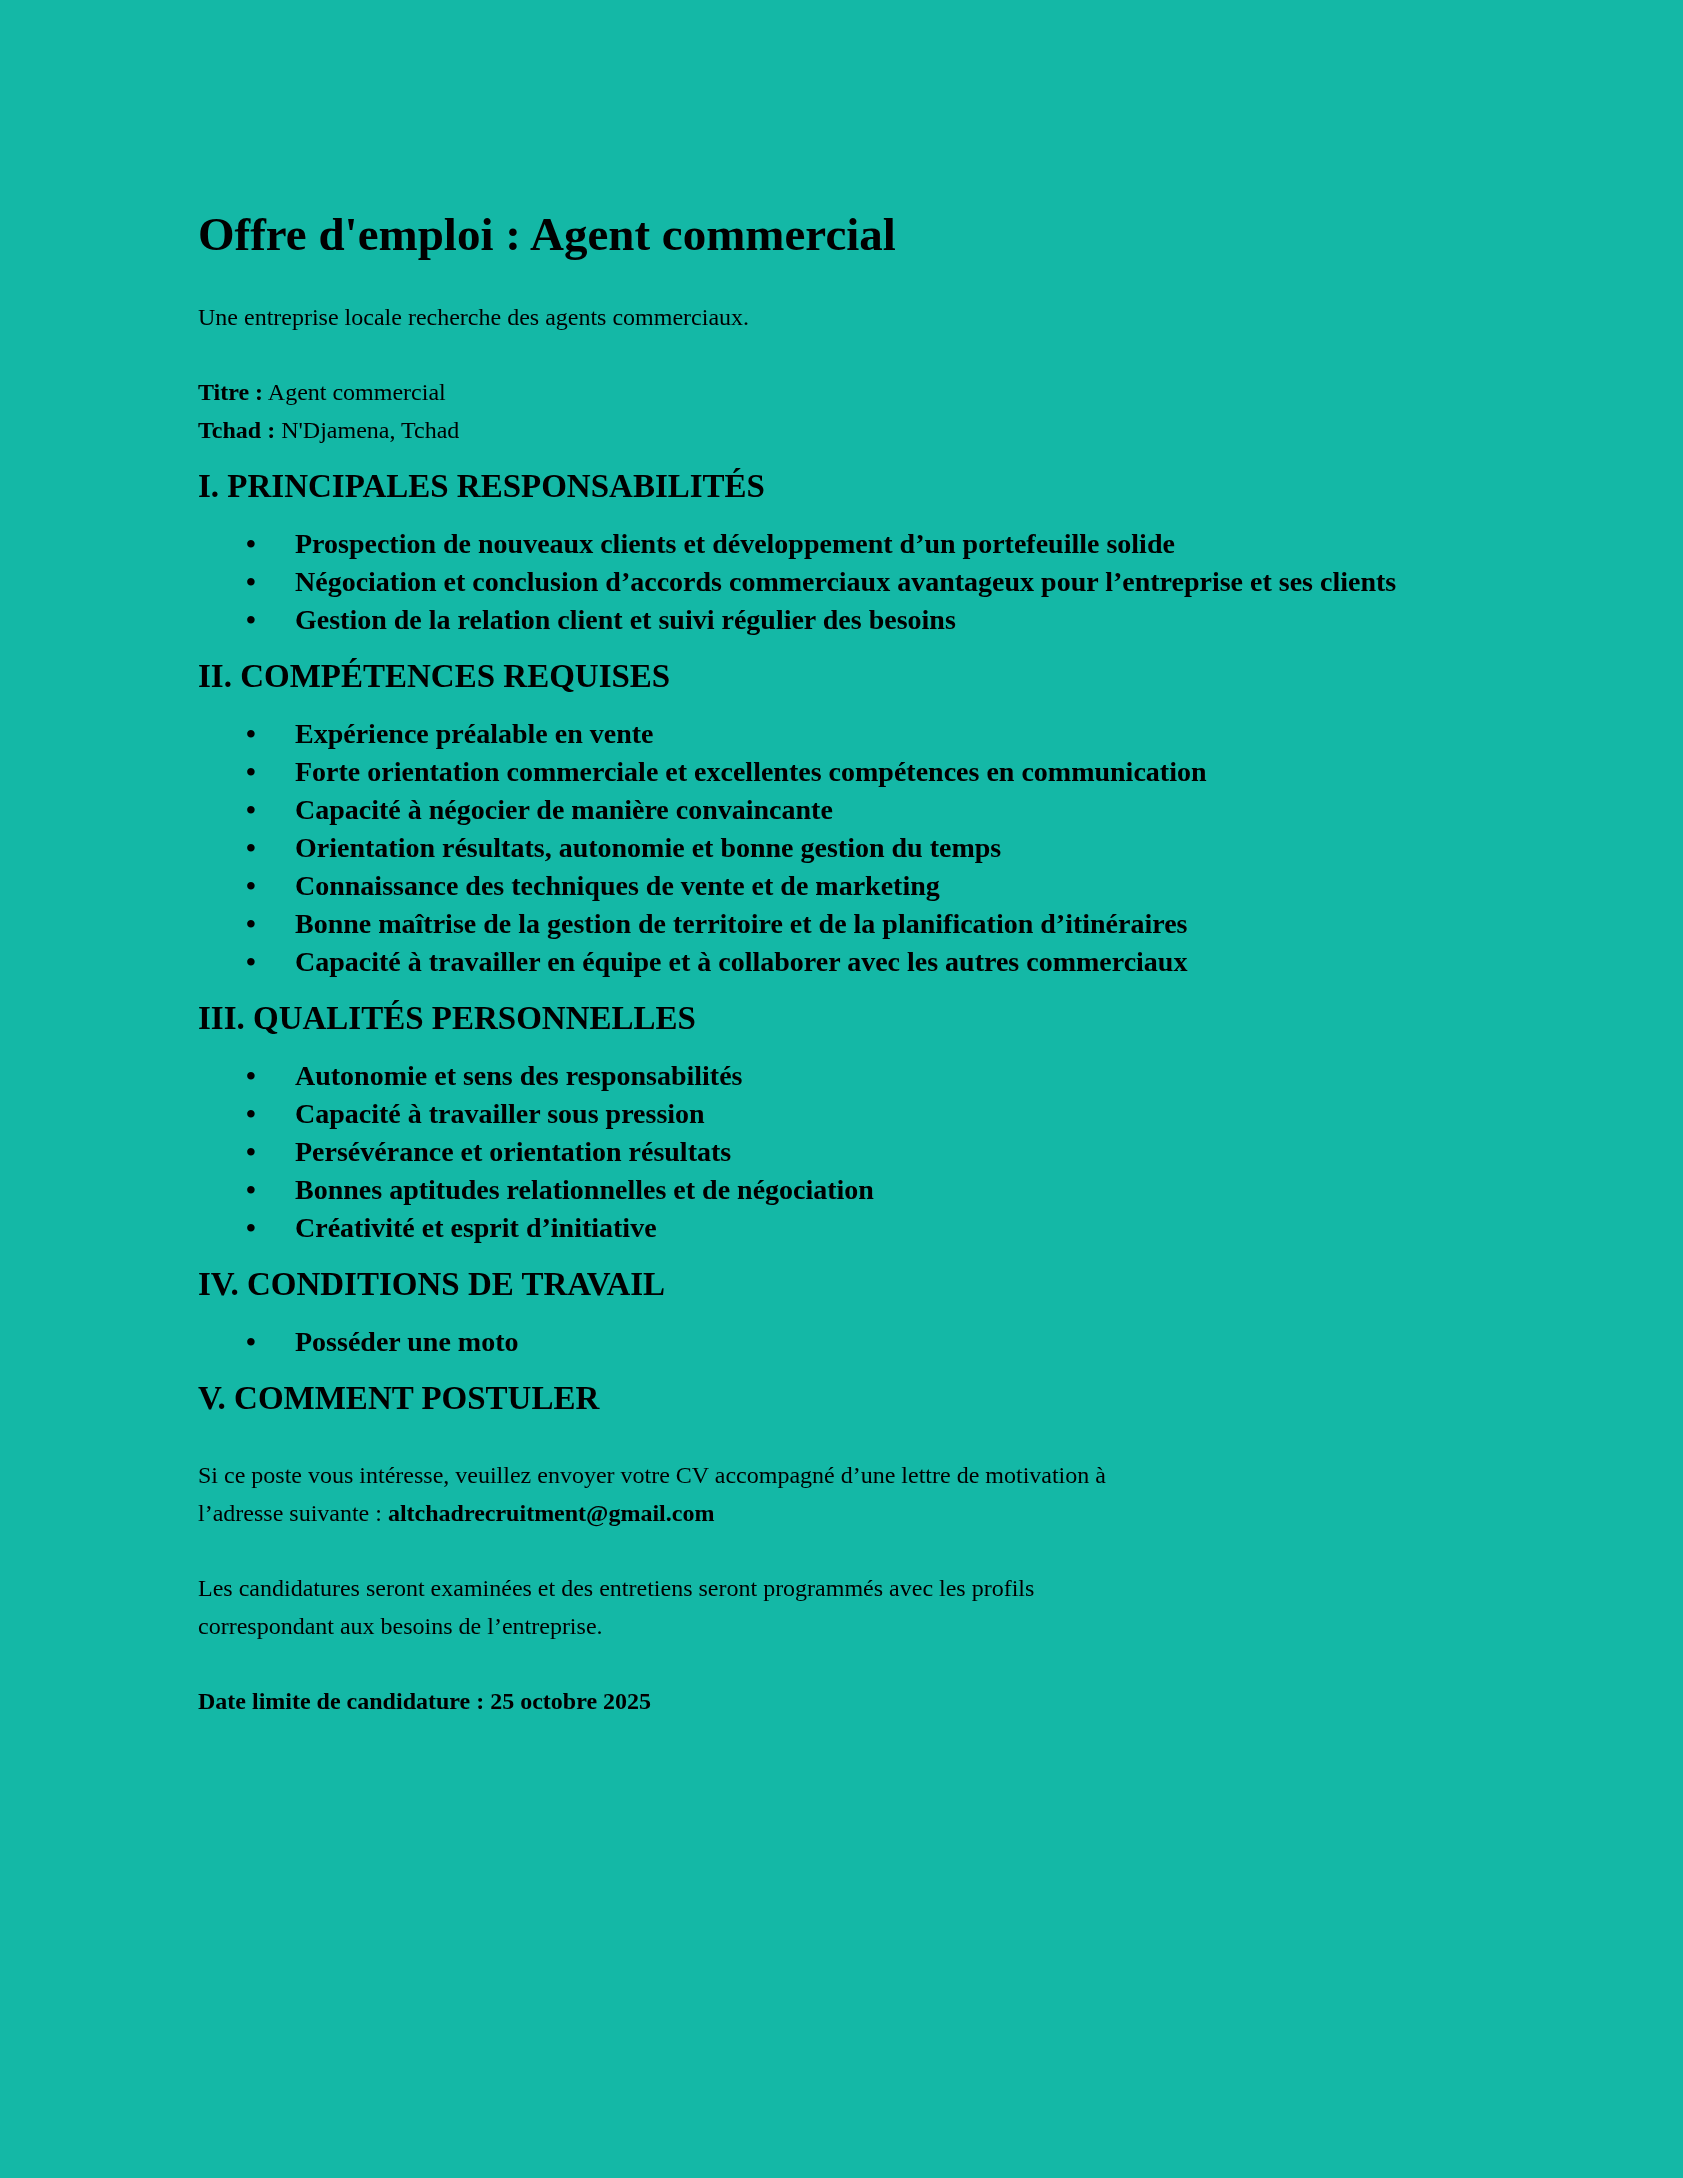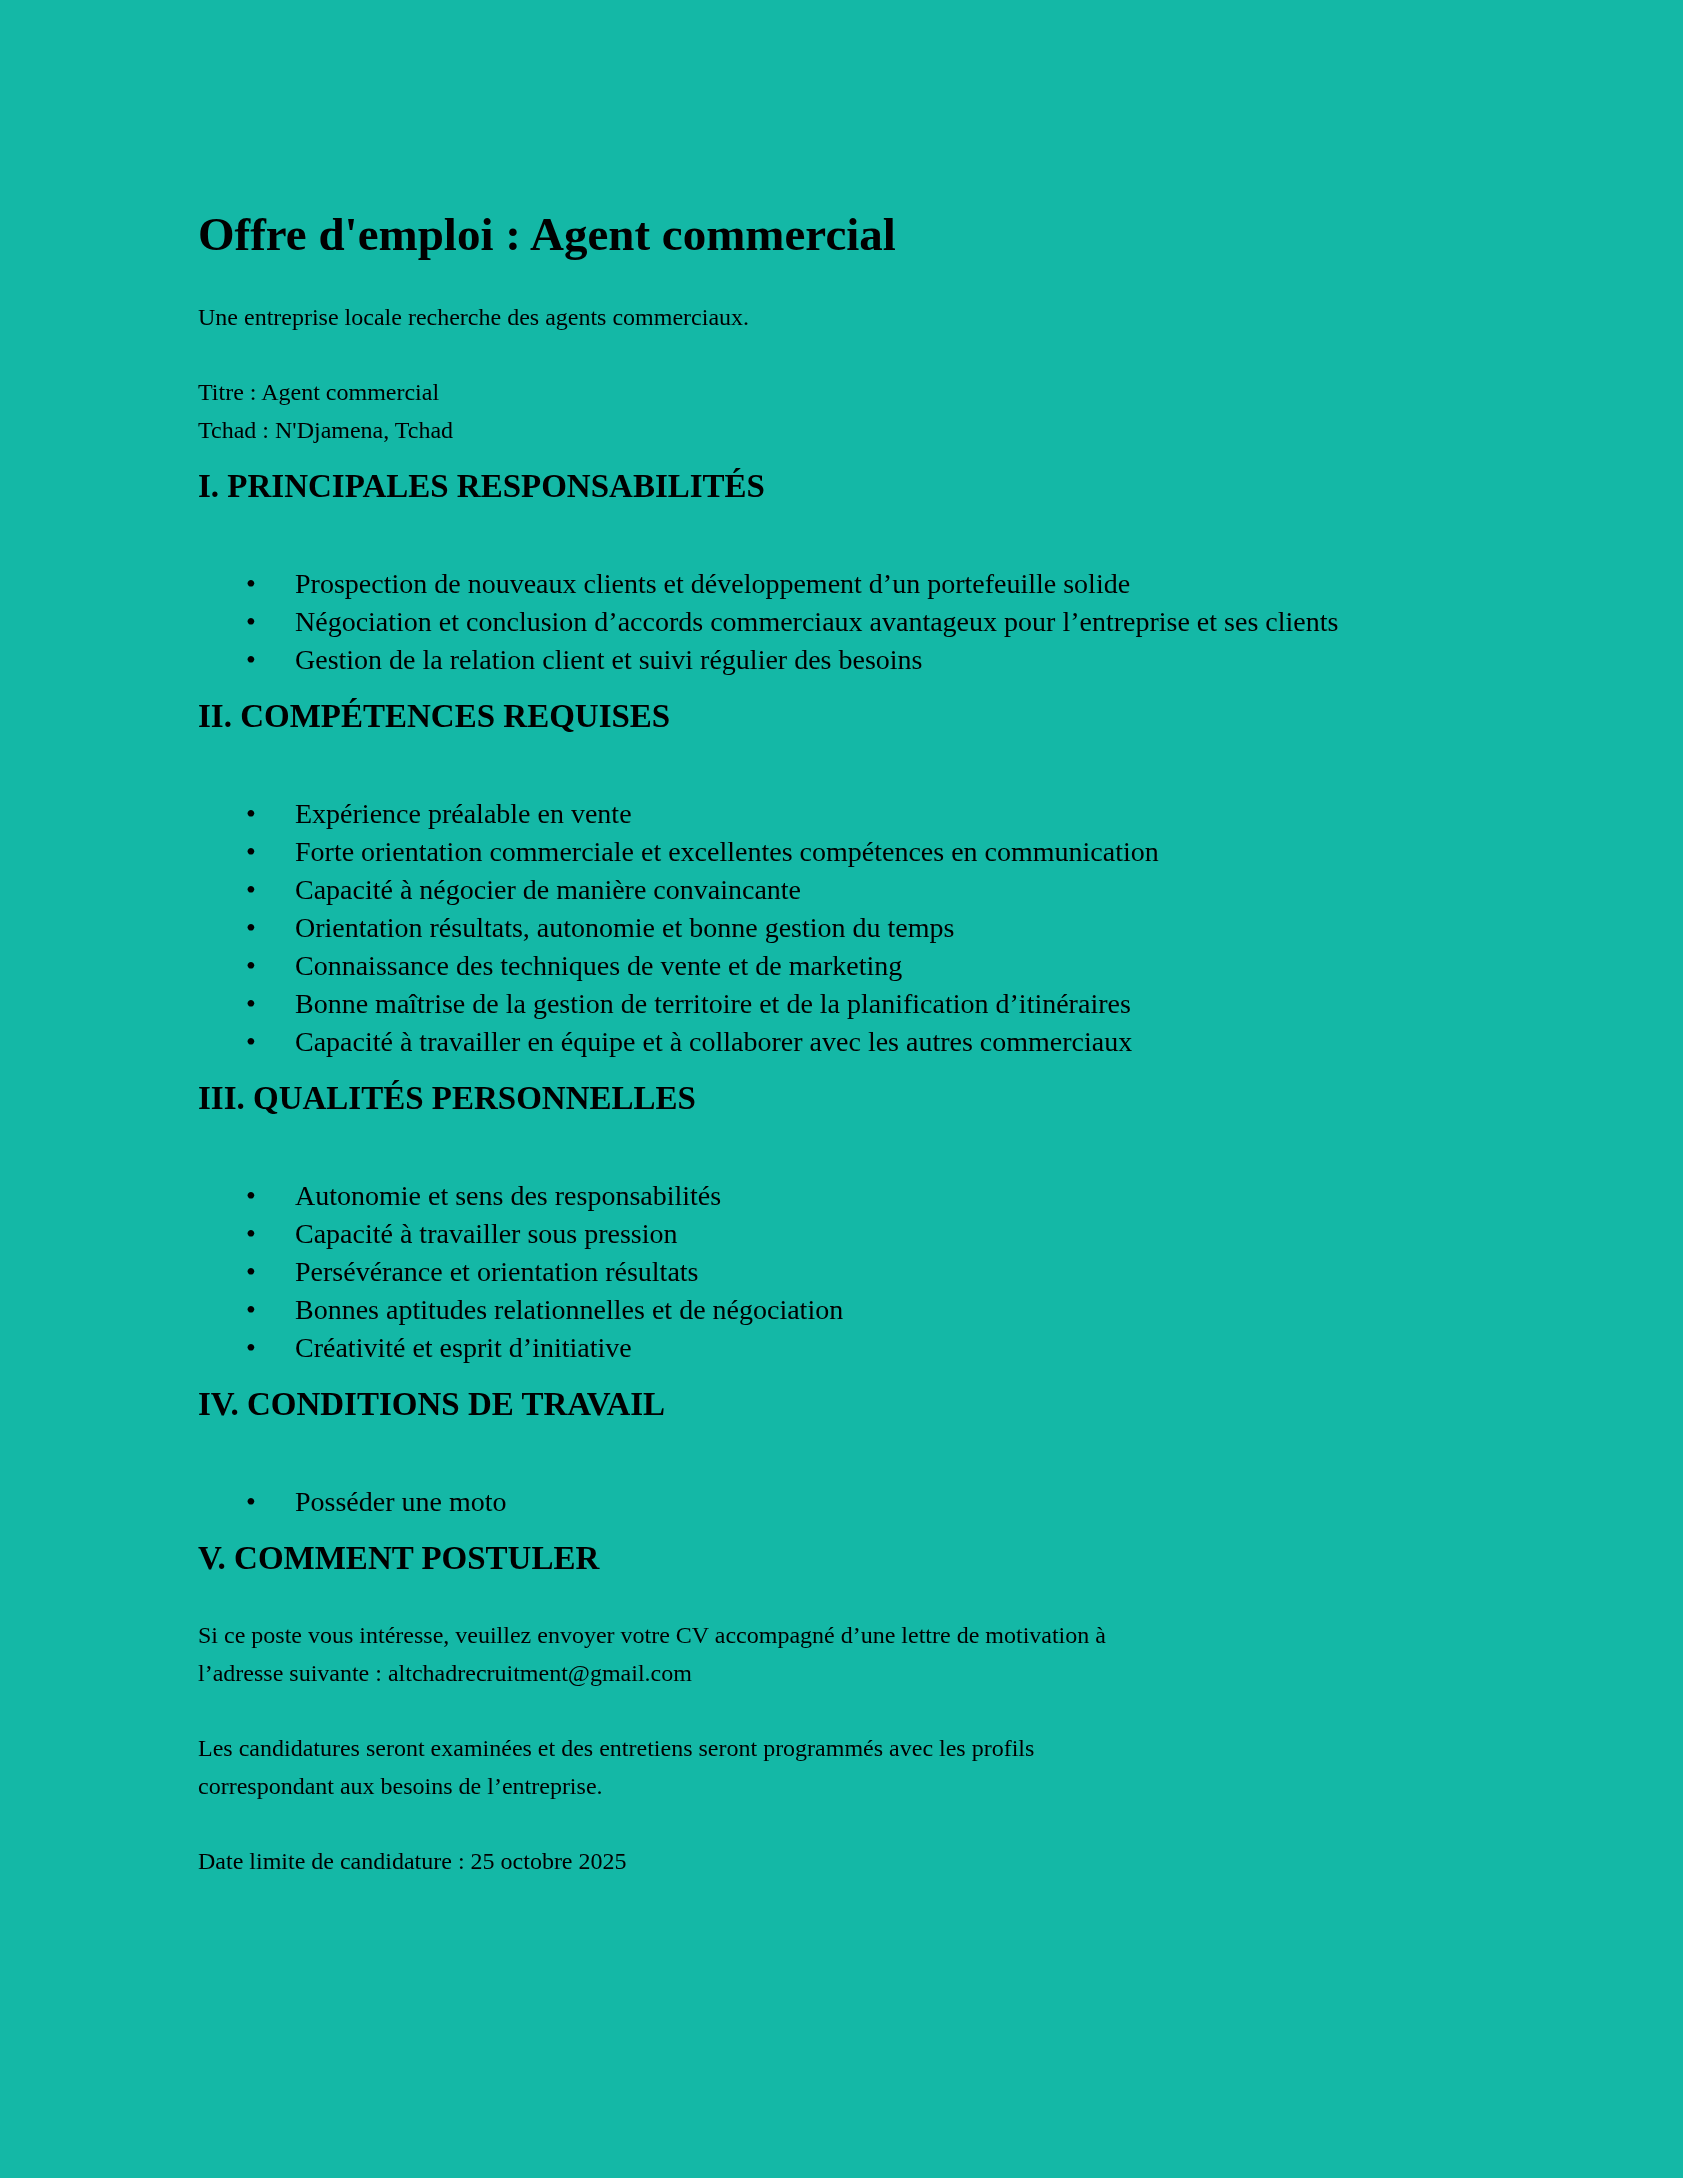--- a/index.html
+++ b/index.html
@@ -29,37 +29,38 @@
     margin: 37px 0 0 0;
   }
   h2.section-heading {
     font-size: 33px;
     line-height: 42px;
     font-weight: bold;
     margin: 16px 0 0 0;
   }
   ul.bullet-list {
     list-style: none;
-    margin: 58px 0 0 0;
+    margin: 18px 0 0 0;
     padding: 0;
     font-size: 28px;
     line-height: 38px;
+    font-weight: bold;
   }
   ul.bullet-list li {
     position: relative;
     padding-left: 97px;
   }
   ul.bullet-list li::before {
     content: "\2022";
     position: absolute;
     left: 48px;
     top: 0;
   }
   .bold {
-    font-weight: normal;
+    font-weight: bold;
   }
 </style>
 </head>
 <body>
 
 <div class="page">
 
   <h1 class="doc-title">Offre d'emploi : Agent commercial</h1>
 
   <p class="body-par">Une entreprise locale recherche des agents commerciaux.</p>

